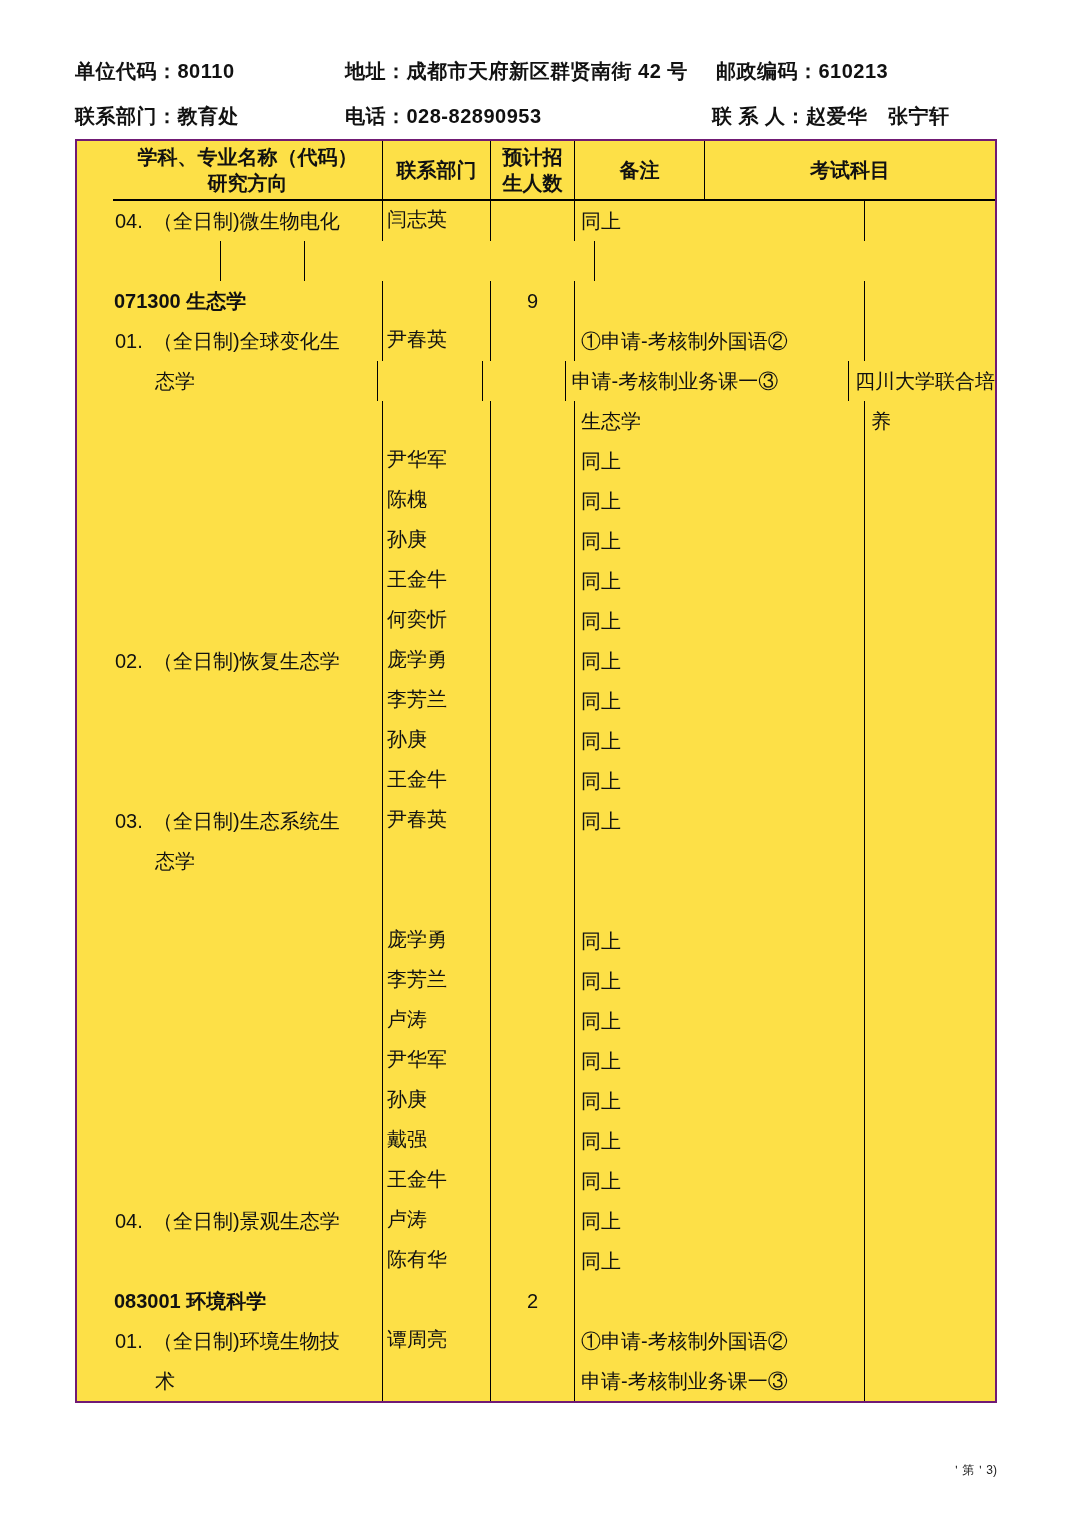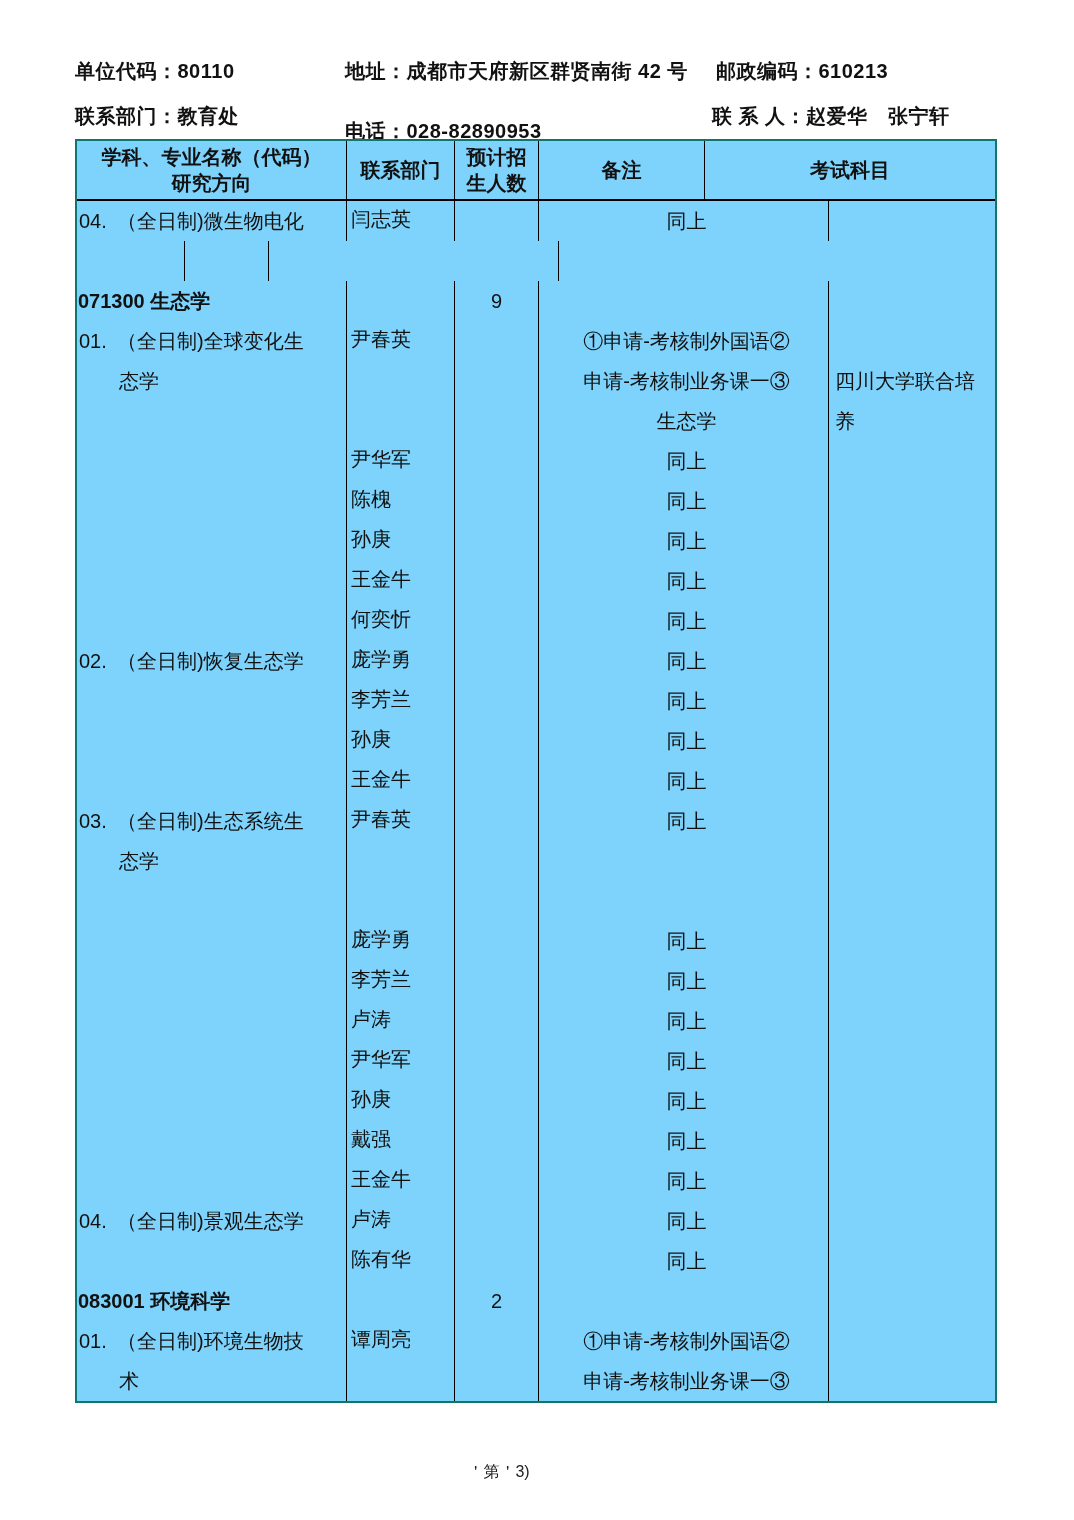--- a/index.html
+++ b/index.html
@@ -16,30 +16,31 @@
     position: absolute;
     font-weight: bold;
     font-size: 20px;
     white-space: nowrap;
     letter-spacing: 0.5px;
   }
   .pos-unit    { left: 75px;  top: 58px; }
   .pos-addr    { left: 345px; top: 58px; }
   .pos-postal  { left: 716px; top: 58px; }
   .pos-dept    { left: 75px;  top: 103px; }
-  .pos-phone   { left: 345px; top: 118px; }
+  .pos-phone   { left: 345px; top: 103px; }
   .pos-contact { left: 712px; top: 103px; }
 
   .doc-table {
     position: absolute;
     left: 75px;
     top: 139px;
     width: 922px;
-    border: 2px solid #0f766e;
-    background: #7dd3fc;
+    border: 2px solid #701a75;
+    background: #fde047;
+    padding-left: 36px;
   }
   .thead {
     display: flex;
     height: 60px;
     border-bottom: 2px solid #000;
   }
   .hc {
     display: flex;
     flex-direction: column;
     align-items: center;
@@ -60,33 +61,33 @@
   .trow { display: flex; height: 40px; }
   .cell {
     font-size: 20px;
     line-height: 40px;
     white-space: nowrap;
     overflow: visible;
   }
   .cc1 { width: 270px; border-right: 1px solid #000; }
   .cc2 { width: 108px; border-right: 1px solid #000; padding-left: 4px; font-family: Liberation Mono, monospace; }
   .cc3 { width: 84px;  border-right: 1px solid #000; text-align: center; }
-  .cc4 { width: 290px; border-right: 1px solid #000; padding-left: 6px; text-align: center; }
+  .cc4 { width: 290px; border-right: 1px solid #000; padding-left: 6px; }
   .cc5 { flex: 1; padding-left: 6px; }
   .cc1 .num { display: inline-block; width: 40px; padding-left: 2px; }
   .cc1.cont { padding-left: 42px; }
   .cc1.section { font-weight: bold; padding-left: 1px; }
 
   .page-note {
     position: absolute;
     left: 0;
     top: 1462px;
     width: 997px;
-    text-align: center;
-    font-size: 16px;
+    text-align: right;
+    font-size: 12px;
     color: #222;
   }
 </style>
 </head>
 <body>
 
 <div class="page">
 
   <div class="info pos-unit">单位代码：80110</div>
   <div class="info pos-addr">地址：成都市天府新区群贤南街 42 号</div>

